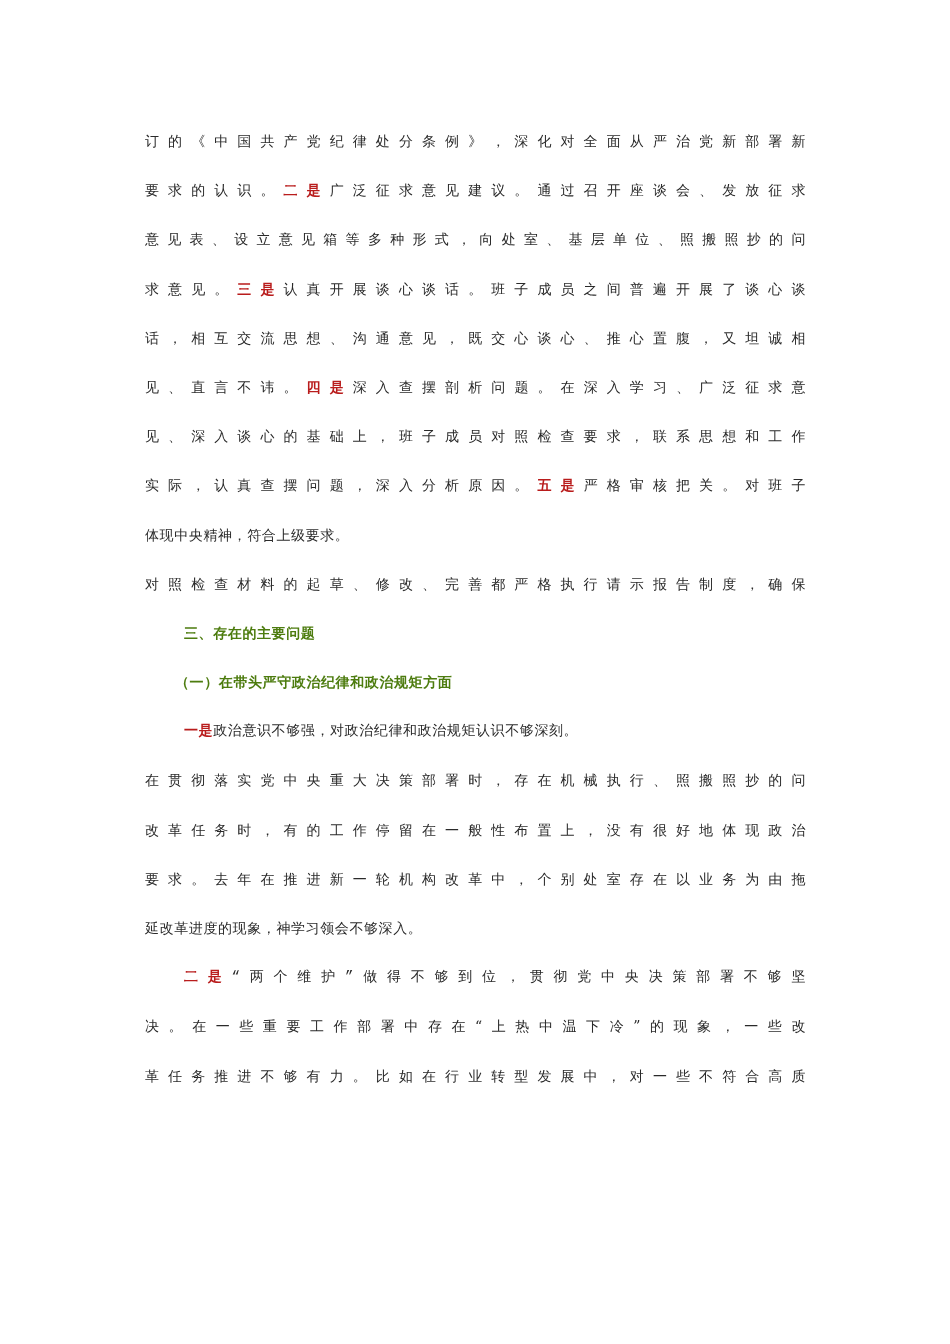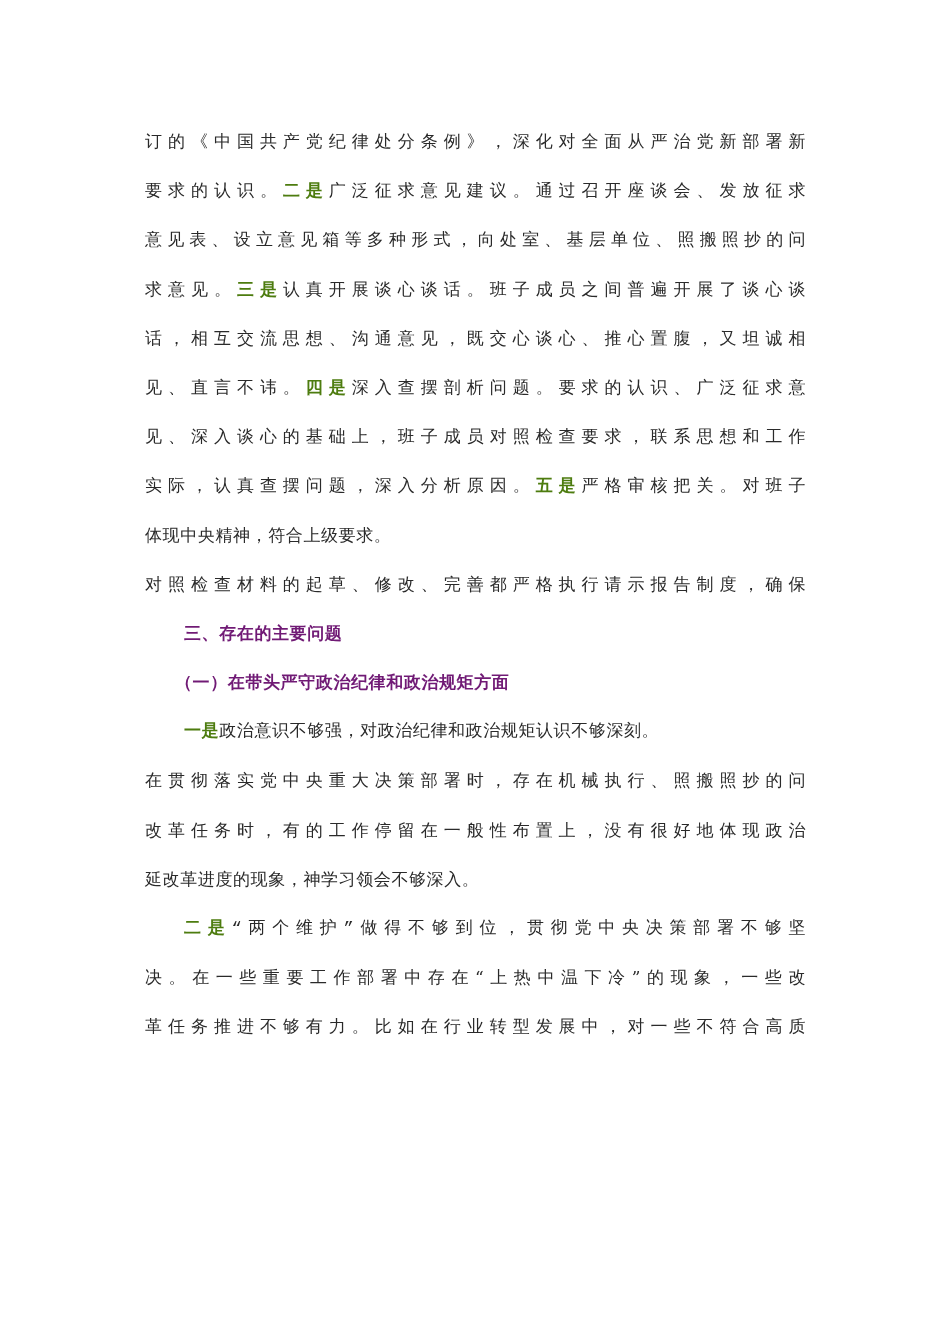--- a/index.html
+++ b/index.html
@@ -3,54 +3,55 @@
 <meta charset="utf-8">
 <style>
   html, body { margin: 0; padding: 0; background: #ffffff; }
   body { width: 950px; height: 1344px; position: relative; overflow: hidden; }
   .page {
     position: absolute; left: 0; top: 0; width: 950px; height: 1344px; background: #ffffff;
   }
   .content {
     position: absolute; left: 145px; top: 117px; width: 661px;
     font-family: "DejaVu Serif", "Liberation Serif", serif;
-    font-size: 17px; line-height: 49.2px; color: #2a2a2a;
+    font-size: 14px; line-height: 49.2px; color: #2a2a2a;
     text-align: justify; text-justify: inter-character; letter-spacing: 0.6px;
   }
   .line { display: block; height: 49.2px; white-space: nowrap; overflow: visible; text-align-last: justify; }
   .line.last { text-align-last: left; }
   .indent { padding-left: 39px; font-family: Liberation Mono, monospace; }
-  .b { font-weight: bold; color: #4d7c0f; }
-  .heading { font-weight: bold; color: #701a75; text-align-last: left; }
+  .b { font-weight: bold; color: #b91c1c; }
+  .heading { font-weight: bold; color: #4d7c0f; text-align-last: left; }
   .heading.h1 { padding-left: 39px; }
   .heading.h2 { padding-left: 30px; }
 </style>
 </head>
 <body>
 
 <div class="page">
   <div class="content">
 
     <span class="line"><span>订的《中国共产党纪律处分条例》，深化对全面从严治党新部署新</span></span>
     <span class="line"><span>要求的认识。</span><span class="b">二是</span><span>广泛征求意见建议。通过召开座谈会、发放征求</span></span>
     <span class="line"><span>意见表、设立意见箱等多种形式，向处室、基层单位、照搬照抄的问</span></span>
     <span class="line"><span>求意见。</span><span class="b">三是</span><span>认真开展谈心谈话。班子成员之间普遍开展了谈心谈</span></span>
     <span class="line"><span>话，相互交流思想、沟通意见，既交心谈心、推心置腹，又坦诚相</span></span>
-    <span class="line"><span>见、直言不讳。</span><span class="b">四是</span><span>深入查摆剖析问题。要求的认识、广泛征求意</span></span>
+    <span class="line"><span>见、直言不讳。</span><span class="b">四是</span><span>深入查摆剖析问题。在深入学习、广泛征求意</span></span>
     <span class="line"><span>见、深入谈心的基础上，班子成员对照检查要求，联系思想和工作</span></span>
     <span class="line"><span>实际，认真查摆问题，深入分析原因。</span><span class="b">五是</span><span>严格审核把关。对班子</span></span>
     <span class="line last"><span>体现中央精神，符合上级要求。</span></span>
     <span class="line"><span>对照检查材料的起草、修改、完善都严格执行请示报告制度，确保</span></span>
 
     <span class="line heading h1">三、存在的主要问题</span>
     <span class="line heading h2">（一）在带头严守政治纪律和政治规矩方面</span>
 
     <span class="line indent last"><span class="b">一是</span><span>政治意识不够强，对政治纪律和政治规矩认识不够深刻。</span></span>
     <span class="line">在贯彻落实党中央重大决策部署时，存在机械执行、照搬照抄的问</span>
     <span class="line">改革任务时，有的工作停留在一般性布置上，没有很好地体现政治</span>
+    <span class="line">要求。去年在推进新一轮机构改革中，个别处室存在以业务为由拖</span>
     <span class="line last">延改革进度的现象，神学习领会不够深入。</span>
 
     <span class="line indent"><span class="b">二是</span><span>“两个维护”做得不够到位，贯彻党中央决策部署不够坚</span></span>
     <span class="line">决。在一些重要工作部署中存在“上热中温下冷”的现象，一些改</span>
     <span class="line">革任务推进不够有力。比如在行业转型发展中，对一些不符合高质</span>
 
   </div>
 </div>
 
 </body></html>

